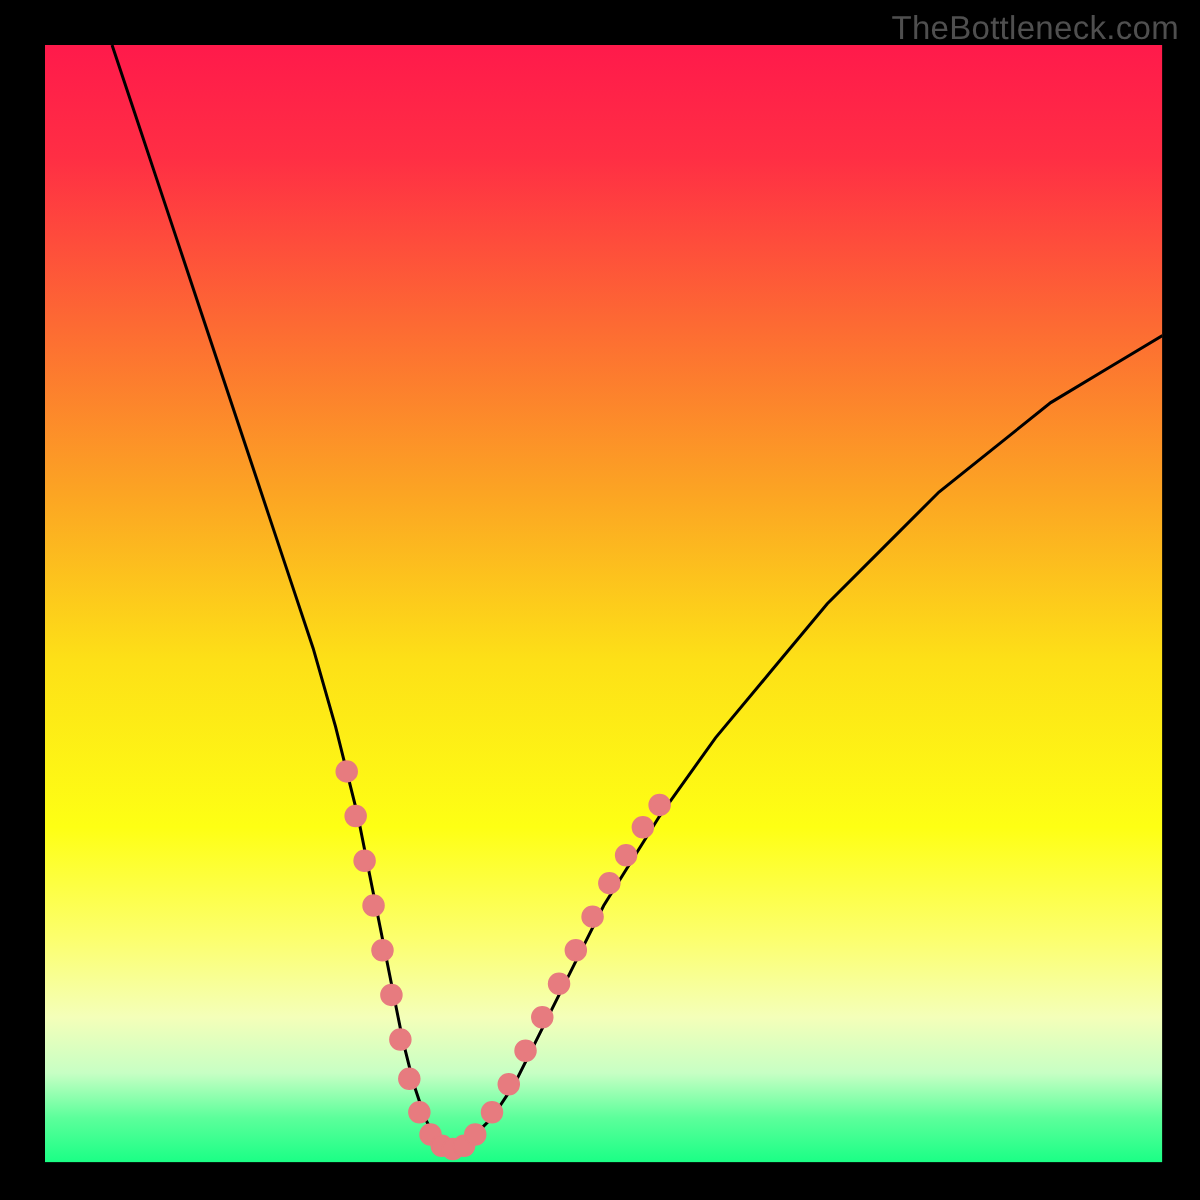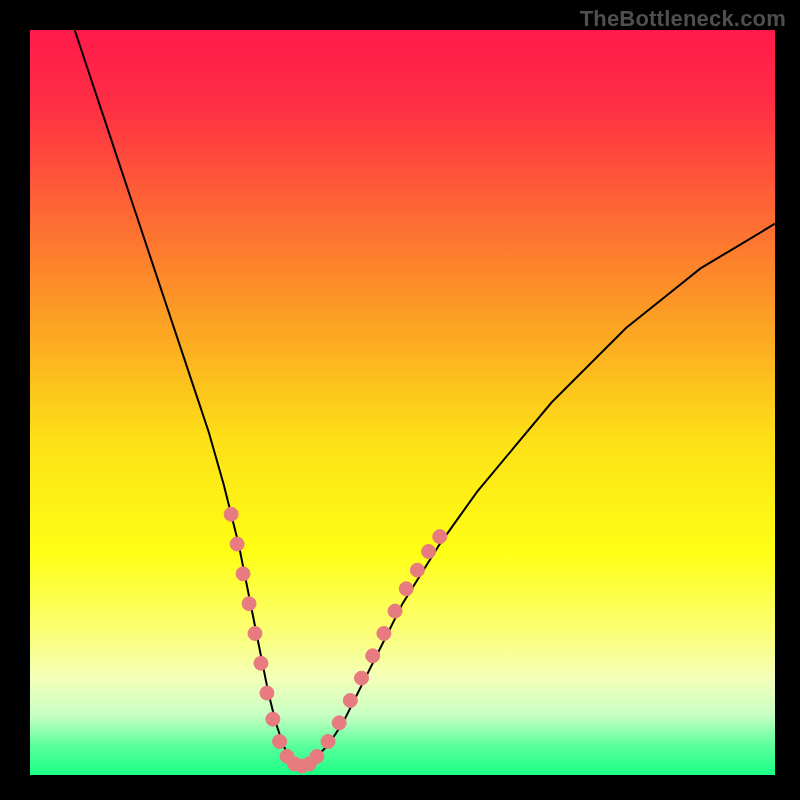--- a/index.html
+++ b/index.html
@@ -29,21 +29,21 @@
     position: absolute;
     left: 0; top: 0;
     width: 100%; height: 100%;
   }
   .watermark {
     position: absolute;
     top: 6px;
     right: 14px;
     color: #4f4f4f;
     font-size: 22px;
-    font-weight: 700;
+    font-weight: 400;
     letter-spacing: 0.2px;
   }
   svg.curve {
     position: absolute;
     left: 0; top: 0;
     width: 100%; height: 100%;
     overflow: visible;
   }
 </style>
 </head>

